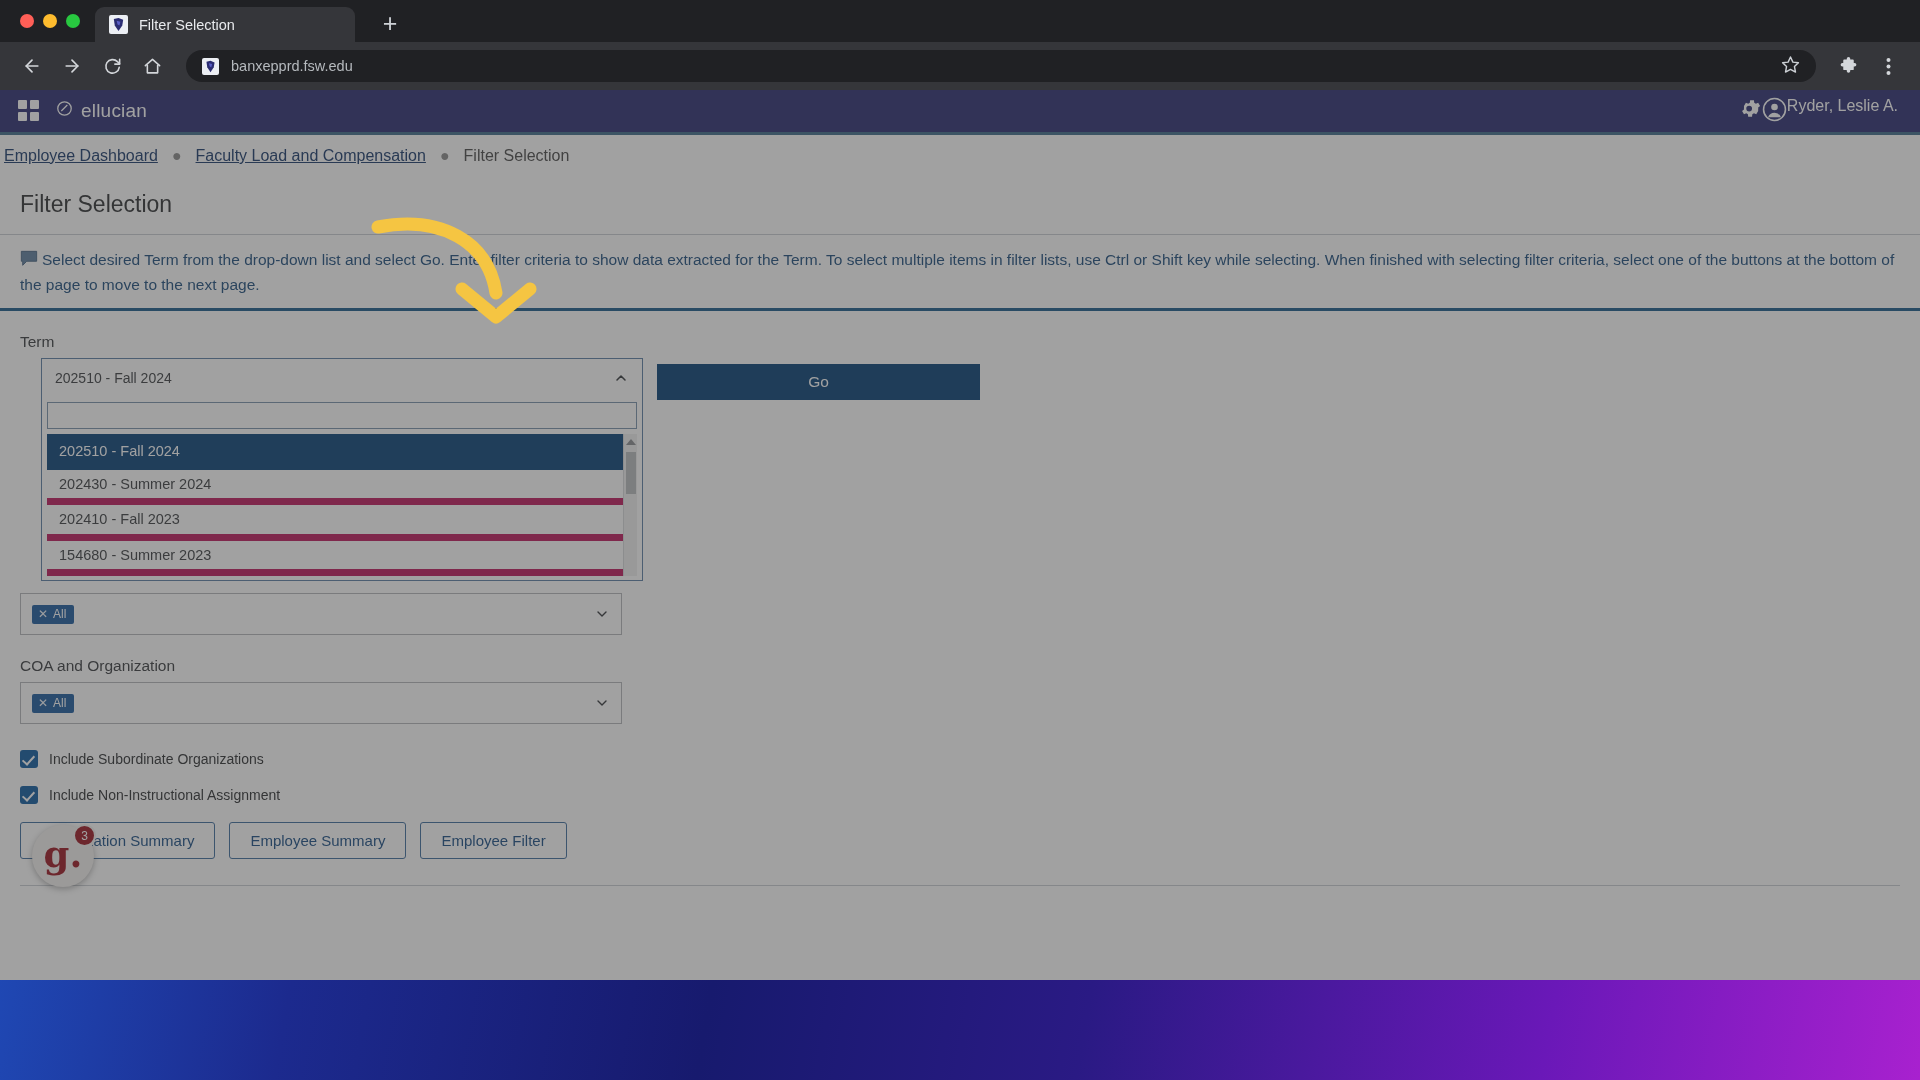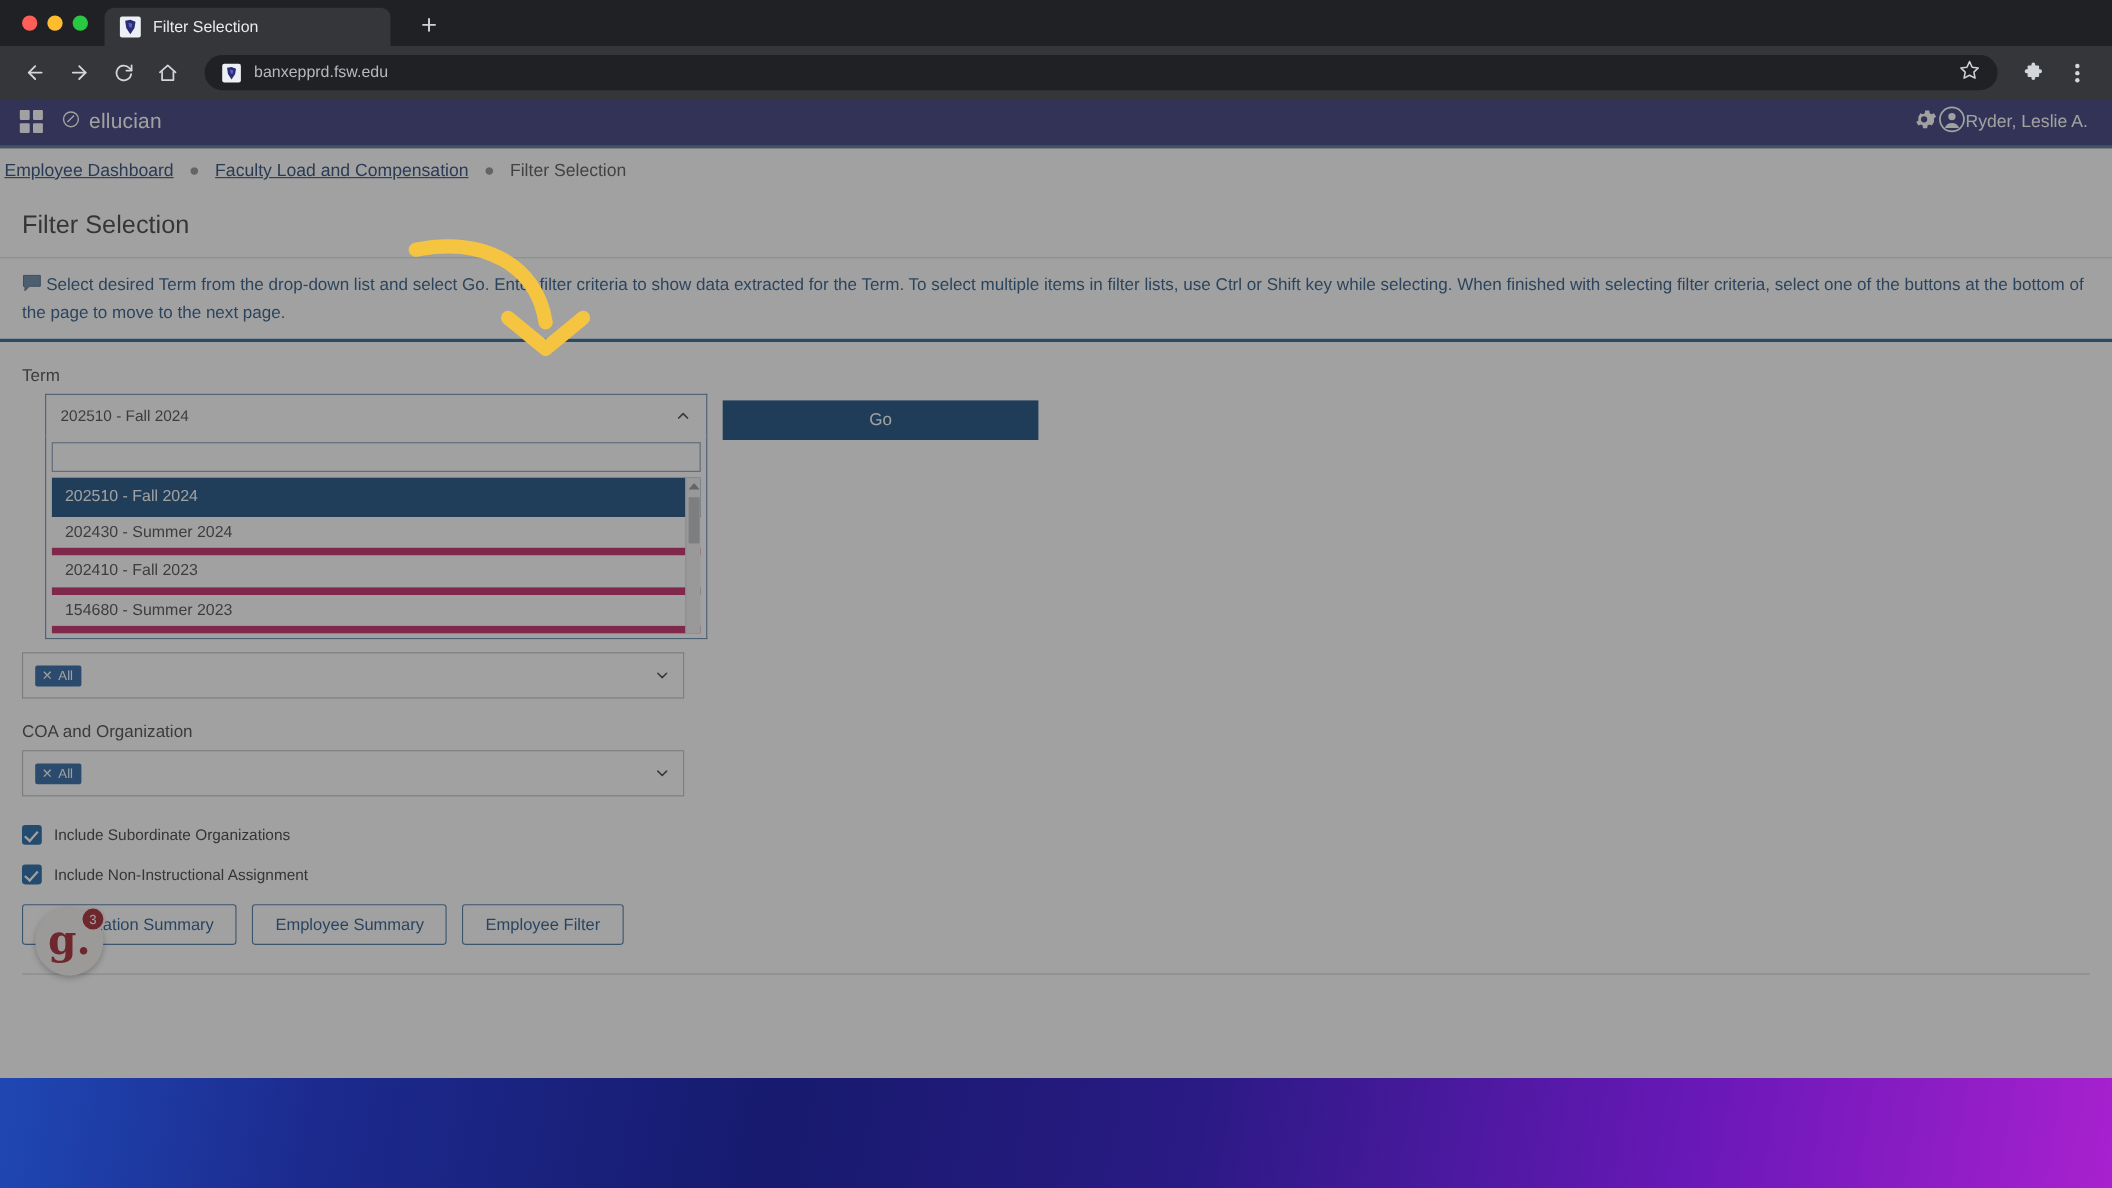--- a/index.html
+++ b/index.html
@@ -158,21 +158,21 @@
     grid-template-rows: 9px 9px;
     gap: 3px;
     margin-right: 16px;
   }
   .ell-grid i { background: #ffffff; display: block; border-radius: 1px; }
   .ell-logo {
     display: flex; align-items: center; gap: 8px;
     color: #ffffff; font-size: 19px; letter-spacing: .2px; justify-content: flex-end;
   }
   .ell-spacer { flex: 1 1 auto; }
-  .ell-right { display: flex; align-items: center; }
+  .ell-right { display: flex; align-items: flex-start; }
   .ell-user { color:#fff; font-size: 16px; white-space: nowrap; }
 
   
   .breadcrumb {
     height: 42px;
     background: #ffffff;
     display: flex;
     align-items: center;
     padding: 0 4px;
     gap: 0;
@@ -306,21 +306,21 @@
     position: absolute;
     left: 2px; top: 18px;
     width: 10px; height: 42px;
     background: #b9bcbf;
   }
 
   .go-button {
     position: absolute;
     left: 657px;
     top: 53px;
-    width: 287px;
+    width: 323px;
     height: 36px;
     background: #074076;
     color: #ffffff;
     font-size: 15.5px;
     display: flex;
     align-items: center;
     justify-content: center;
     border: none;
     font-family: "Liberation Sans", sans-serif;
   }

